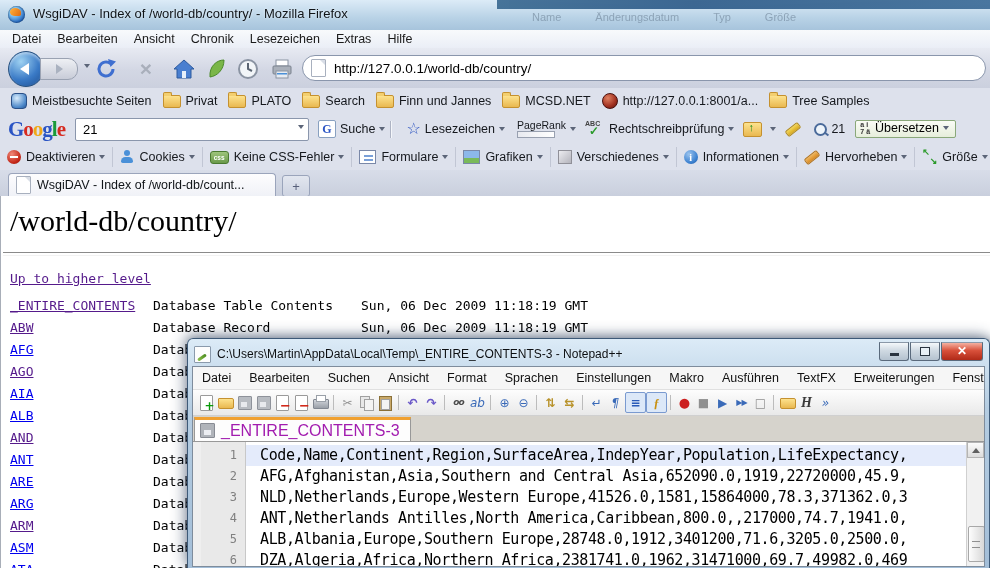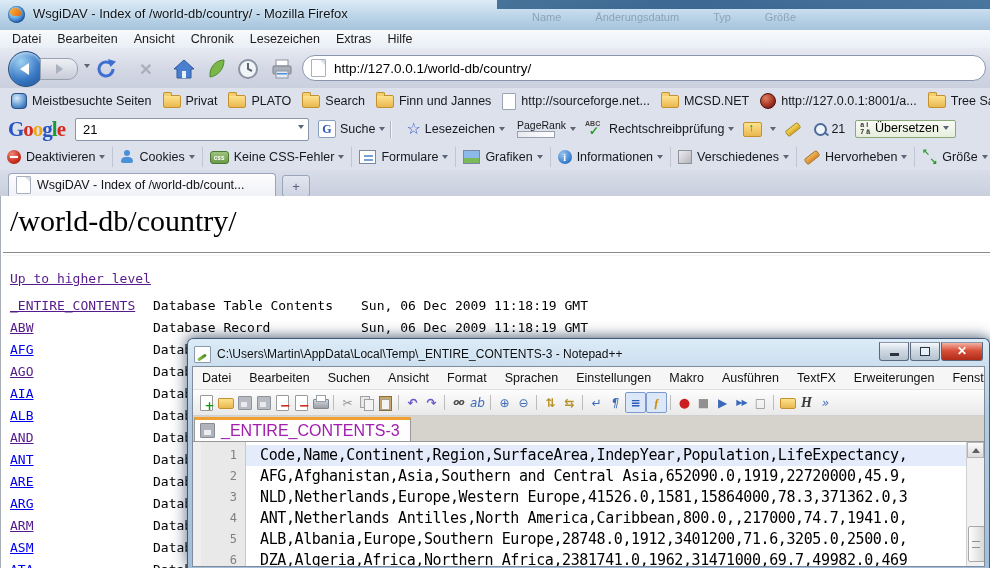--- a/index.html
+++ b/index.html
@@ -308,24 +308,20 @@
   <span class="bm-item">
     <span class="ic ic-folder"></span>
     <span>Search</span>
   </span>
 
   <span class="bm-item">
     <span class="ic ic-folder"></span>
     <span>Finn und Jannes</span>
   </span>
 
-  <span class="bm-item">
-    <span class="ic ic-page"></span>
-    <span>http://sourceforge.net...</span>
-  </span>
 
   <span class="bm-item">
     <span class="ic ic-folder"></span>
     <span>MCSD.NET</span>
   </span>
 
   <span class="bm-item">
     <span class="ic ic-globe"></span>
     <span>http://127.0.0.1:8001/a...</span>
   </span>
@@ -411,28 +407,28 @@
     <span class="crt"></span>
   </span>
 
   <span class="wd-item">
     <span class="ic ic-images"></span>
     <span>Grafiken</span>
     <span class="crt"></span>
   </span>
 
   <span class="wd-item">
+    <span class="ic ic-misc"></span>
+    <span>Verschiedenes</span>
+    <span class="crt"></span>
+  </span>
+
+  <span class="wd-item">
     <span class="ic ic-info"></span>
     <span>Informationen</span>
-    <span class="crt"></span>
-  </span>
-
-  <span class="wd-item">
-    <span class="ic ic-misc"></span>
-    <span>Verschiedenes</span>
     <span class="crt"></span>
   </span>
 
   <span class="wd-item">
     <span class="ic ic-outline"></span>
     <span>Hervorheben</span>
     <span class="crt"></span>
   </span>
 
   <span class="wd-item">

